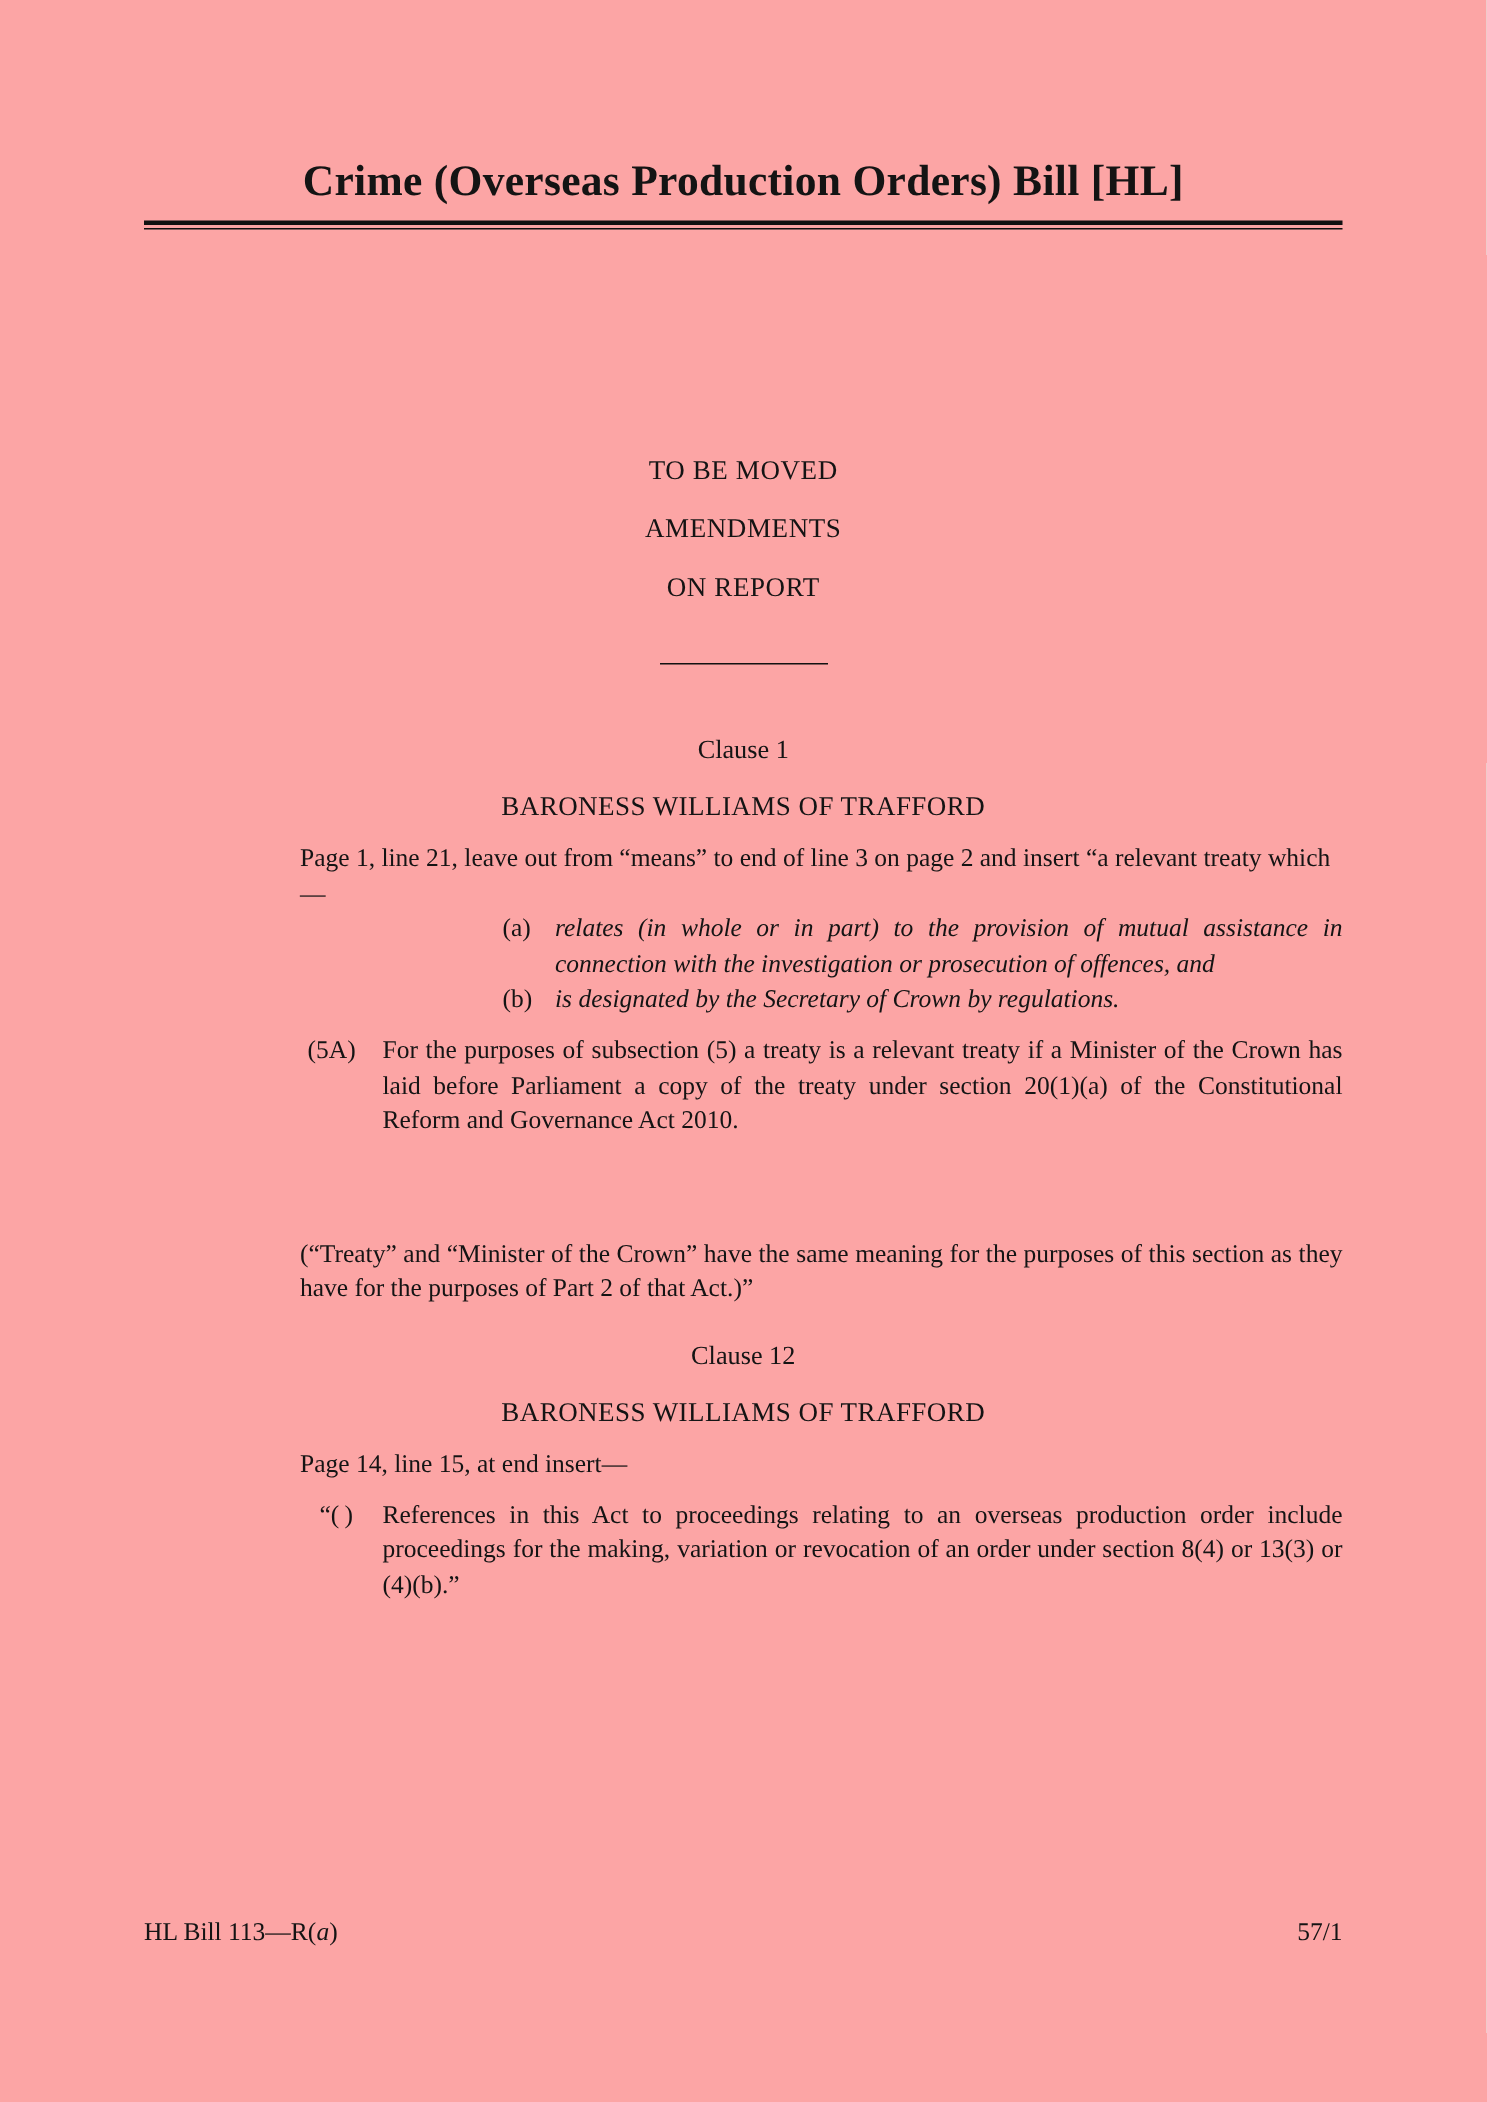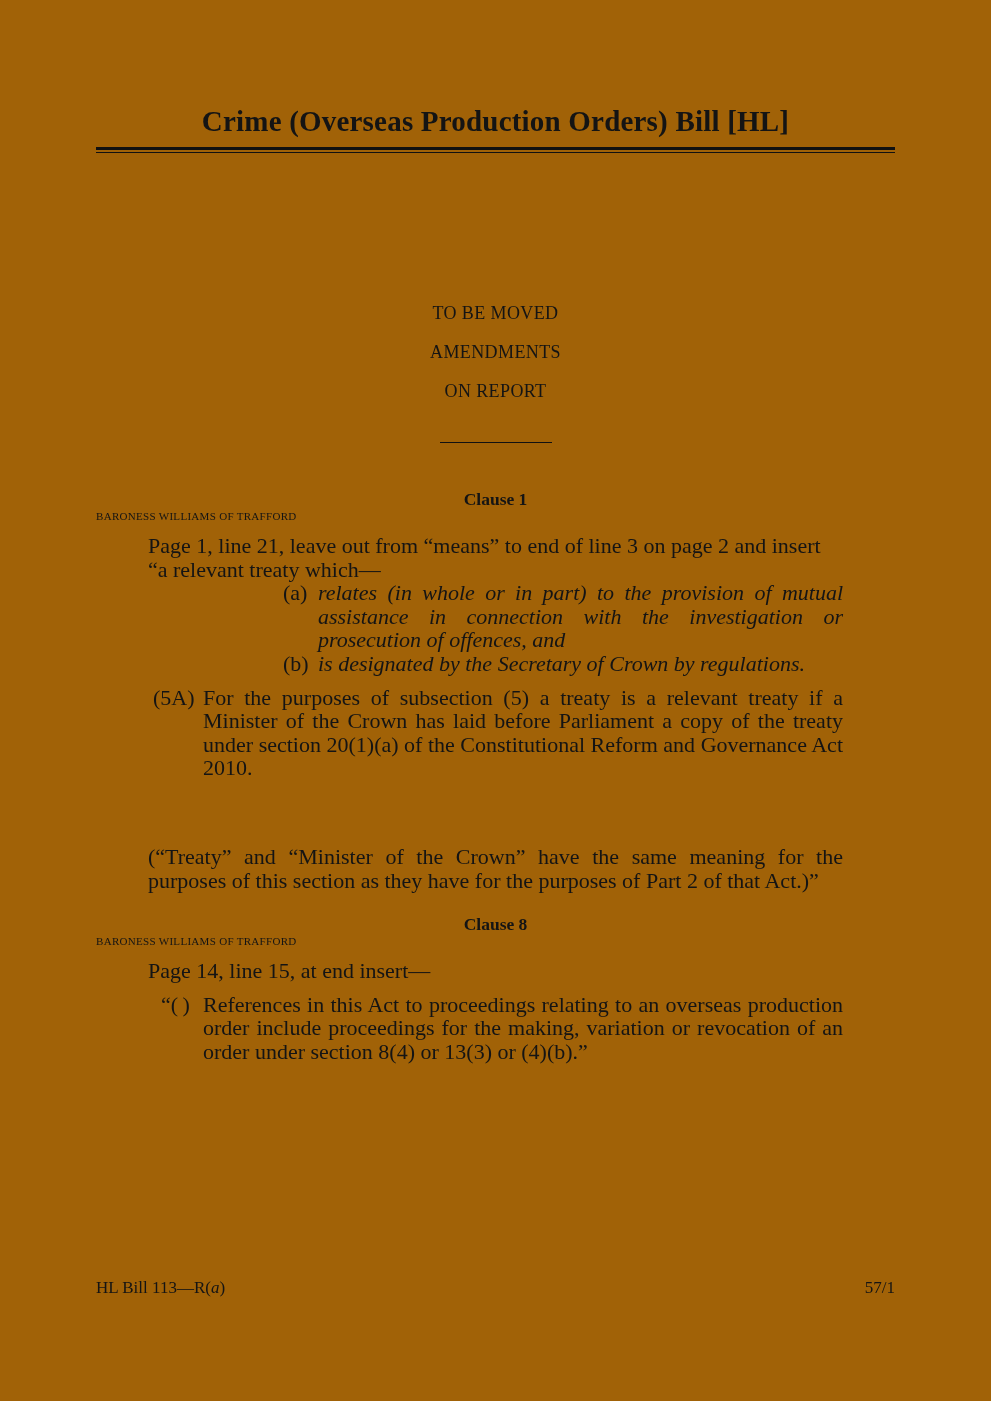--- a/index.html
+++ b/index.html
@@ -2,21 +2,21 @@
 <html><head>
 <meta charset="utf-8">
 <style>
   * { margin: 0; padding: 0; box-sizing: border-box; }
   html, body { background: #e8e8e8; }
   .page {
     position: relative;
     width: 991px;
     height: 1401px;
     margin: 0 auto;
-    background: #a16207;
+    background: #fca5a5;
     color: #141414;
     font-family: "Liberation Serif", "DejaVu Serif", serif;
     overflow: hidden;
   }
   .content {
     padding: 105px 96px 0 96px;
   }
   .doc-title {
     text-align: center;
     font-size: 29px;
@@ -40,33 +40,33 @@
   .amendments-block .line { margin-bottom: 18px; }
   .divider {
     width: 112px;
     margin: 40px auto 0 auto;
     border-bottom: 1.4px solid #111;
   }
   .clause-heading {
     margin-top: 46px;
     text-align: center;
     font-size: 17.5px;
-    font-weight: bold;
+    font-weight: normal;
   }
   .mover {
-    margin-top: 0;
-    text-align: left;
-    font-size: 11px;
+    margin-top: 17px;
+    text-align: center;
+    font-size: 18px;
     letter-spacing: 0.3px;
   }
   .amendment-body {
     margin-top: 12px;
-    margin-left: 52px; 
+    margin-left: 104px; 
     width: 695px;       
-    font-size: 22px;
+    font-size: 17px;
     line-height: 23.6px;
   }
   .para { text-align: justify; }
   .sub-item {
     display: flex;
     margin-left: 135px; 
   }
   .sub-item .label {
     flex: 0 0 35px;
   }
@@ -139,21 +139,21 @@
       <div class="numbered">
         <span class="label">(5A)</span>
         <span class="text">For the purposes of subsection (5) a treaty is a relevant treaty if a Minister of the Crown has laid before Parliament a copy of the treaty under section 20(1)(a) of the Constitutional Reform and Governance Act 2010.</span>
       </div>
       <div class="numbered continuation">
         <span class="label"></span>
         <span class="text">(“Treaty” and “Minister of the Crown” have the same meaning for the purposes of this section as they have for the purposes of Part 2 of that Act.)”</span>
       </div>
     </div>
 
-    <div class="clause-heading clause-gap">Clause 8</div>
+    <div class="clause-heading clause-gap">Clause 12</div>
     <div class="mover">BARONESS WILLIAMS OF TRAFFORD</div>
 
     <div class="amendment-body">
       <div class="para instruction">Page 14, line 15, at end insert—</div>
 
       <div class="numbered">
         <span class="label quoted">“( )</span>
         <span class="text">References in this Act to proceedings relating to an overseas production order include proceedings for the making, variation or revocation of an order under section 8(4) or 13(3) or (4)(b).”</span>
       </div>
     </div>

